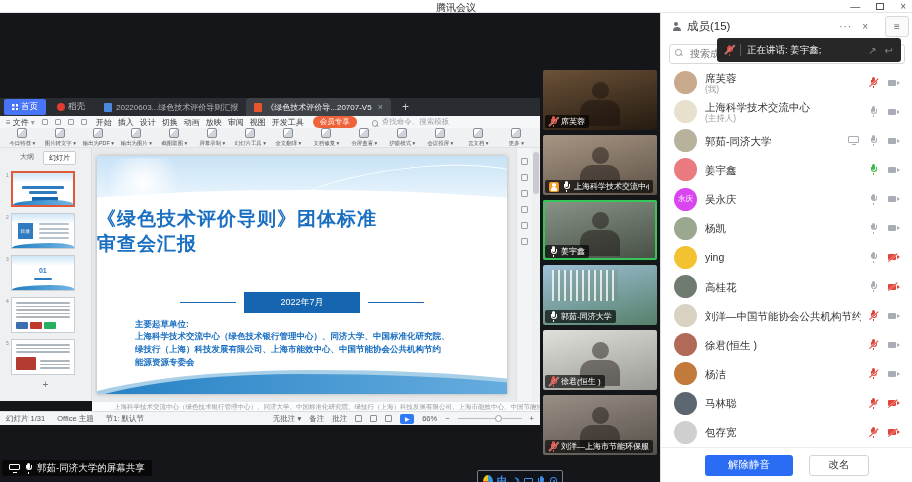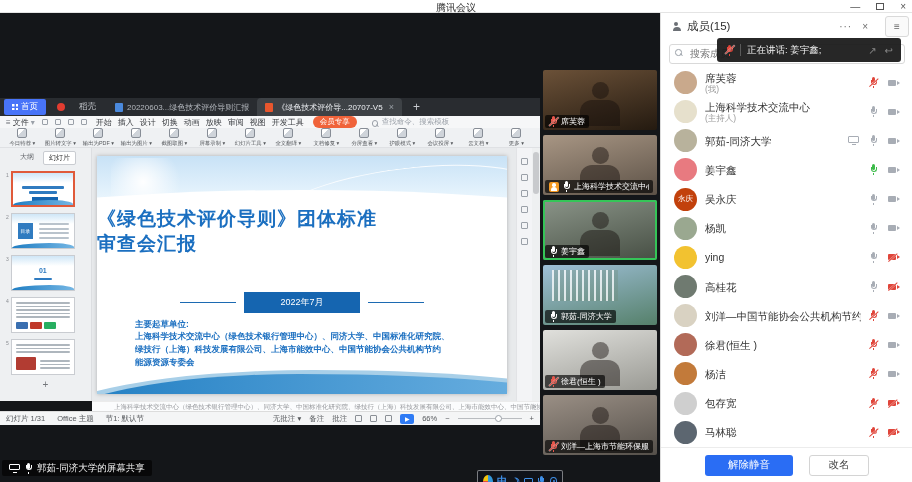--- a/index.html
+++ b/index.html
@@ -17,21 +17,21 @@
   .stage { position:absolute; left:0; top:13px; width:660px; height:469px; background:#141619;padding-left:16px; }
 
   
   .wps-tabs { position:absolute; left:0; top:85px; width:540px; height:18px; background:#292c30; display:flex; align-items:center; gap:6px; padding:0 4px; z-index:5; }
   .home-btn { background:#4874f8; color:#fff; font-size:8.5px; border-radius:2px; padding:2px 8px; display:flex; align-items:center; gap:3px; }
   .home-grid { width:6px; height:6px; background:
      linear-gradient(#fff,#fff) 0 0/2.5px 2.5px no-repeat,
      linear-gradient(#fff,#fff) 100% 0/2.5px 2.5px no-repeat,
      linear-gradient(#fff,#fff) 0 100%/2.5px 2.5px no-repeat,
      linear-gradient(#fff,#fff) 100% 100%/2.5px 2.5px no-repeat; }
-  .docer-tab { color:#c7cacf; font-size:8.5px; display:flex; align-items:center; gap:14px; padding:0 5px; }
+  .docer-tab { color:#c7cacf; font-size:8.5px; display:flex; align-items:center; gap:3px; padding:0 5px; }
   .docer-ico { width:8px; height:8px; border-radius:50%; background:#e23c30; }
   .doc-tab { height:18px; display:flex; align-items:center; gap:4px; padding:0 8px; font-size:8px; color:#b4b8be; max-width:175px; white-space:nowrap; overflow:hidden; }
   .doc-tab.active { background:#3e4246; border-radius:4px 4px 0 0; color:#eceef2; }
   .dtab-ico { width:8px; height:9px; border-radius:1px; flex:none; }
   .tab-close { color:#9aa0a6; font-size:9px; margin-left:2px; }
   .new-tab { color:#c7cacf; font-size:12px; padding:0 5px; }
 
   
   .wps-menubar { position:absolute; left:0; top:103px; width:540px; height:12px; background:#f6f7f8; display:flex; align-items:center; gap:7px; padding:0 6px; font-size:8px; color:#3a3d41; z-index:5; }
   .file-menu { display:flex; align-items:center; gap:2px; }
@@ -639,21 +639,21 @@
               <span class="m-arc"></span>
               <span class="m-stem"></span>
             </span>
             <span class="cam" style="--c: #a8adb5;">
               <span class="c-body"></span>
               <span class="c-tri"></span>
             </span>
           </div>
         </div>
         <div class="mrow">
-          <span class="ava" style="background: #c2410c;">永庆</span>
+          <span class="ava" style="background: #d946ef;">永庆</span>
           <div class="mname">
             <div class="n1">吴永庆</div>
           </div>
           <div class="mics">
             <span class="mic" style="--c: #a8adb5;">
               <span class="m-top"></span>
               <span class="m-arc"></span>
               <span class="m-stem"></span>
             </span>
             <span class="cam" style="--c: #a8adb5;">
@@ -763,42 +763,42 @@
               <span class="m-stem"></span>
               <span class="slash"></span>
             </span>
             <span class="cam" style="--c: #a8adb5;">
               <span class="c-body"></span>
               <span class="c-tri"></span>
             </span>
           </div>
         </div>
         <div class="mrow">
+          <span class="ava" style="background: rgb(92, 102, 112);"></span>
+          <div class="mname">
+            <div class="n1">马林聪</div>
+          </div>
+          <div class="mics">
+            <span class="mic" style="--c: #e0453a;">
+              <span class="m-top"></span>
+              <span class="m-arc"></span>
+              <span class="m-stem"></span>
+              <span class="slash"></span>
+            </span>
+            <span class="cam" style="--c: #e0453a;">
+              <span class="c-body"></span>
+              <span class="c-tri"></span>
+              <span class="slash"></span>
+            </span>
+          </div>
+        </div>
+        <div class="mrow">
           <span class="ava" style="background: rgb(207, 207, 207);"></span>
           <div class="mname">
             <div class="n1">包存宽</div>
-          </div>
-          <div class="mics">
-            <span class="mic" style="--c: #e0453a;">
-              <span class="m-top"></span>
-              <span class="m-arc"></span>
-              <span class="m-stem"></span>
-              <span class="slash"></span>
-            </span>
-            <span class="cam" style="--c: #e0453a;">
-              <span class="c-body"></span>
-              <span class="c-tri"></span>
-              <span class="slash"></span>
-            </span>
-          </div>
-        </div>
-        <div class="mrow">
-          <span class="ava" style="background: rgb(92, 102, 112);"></span>
-          <div class="mname">
-            <div class="n1">马林聪</div>
           </div>
           <div class="mics">
             <span class="mic" style="--c: #e0453a;">
               <span class="m-top"></span>
               <span class="m-arc"></span>
               <span class="m-stem"></span>
               <span class="slash"></span>
             </span>
             <span class="cam" style="--c: #e0453a;">
               <span class="c-body"></span>

